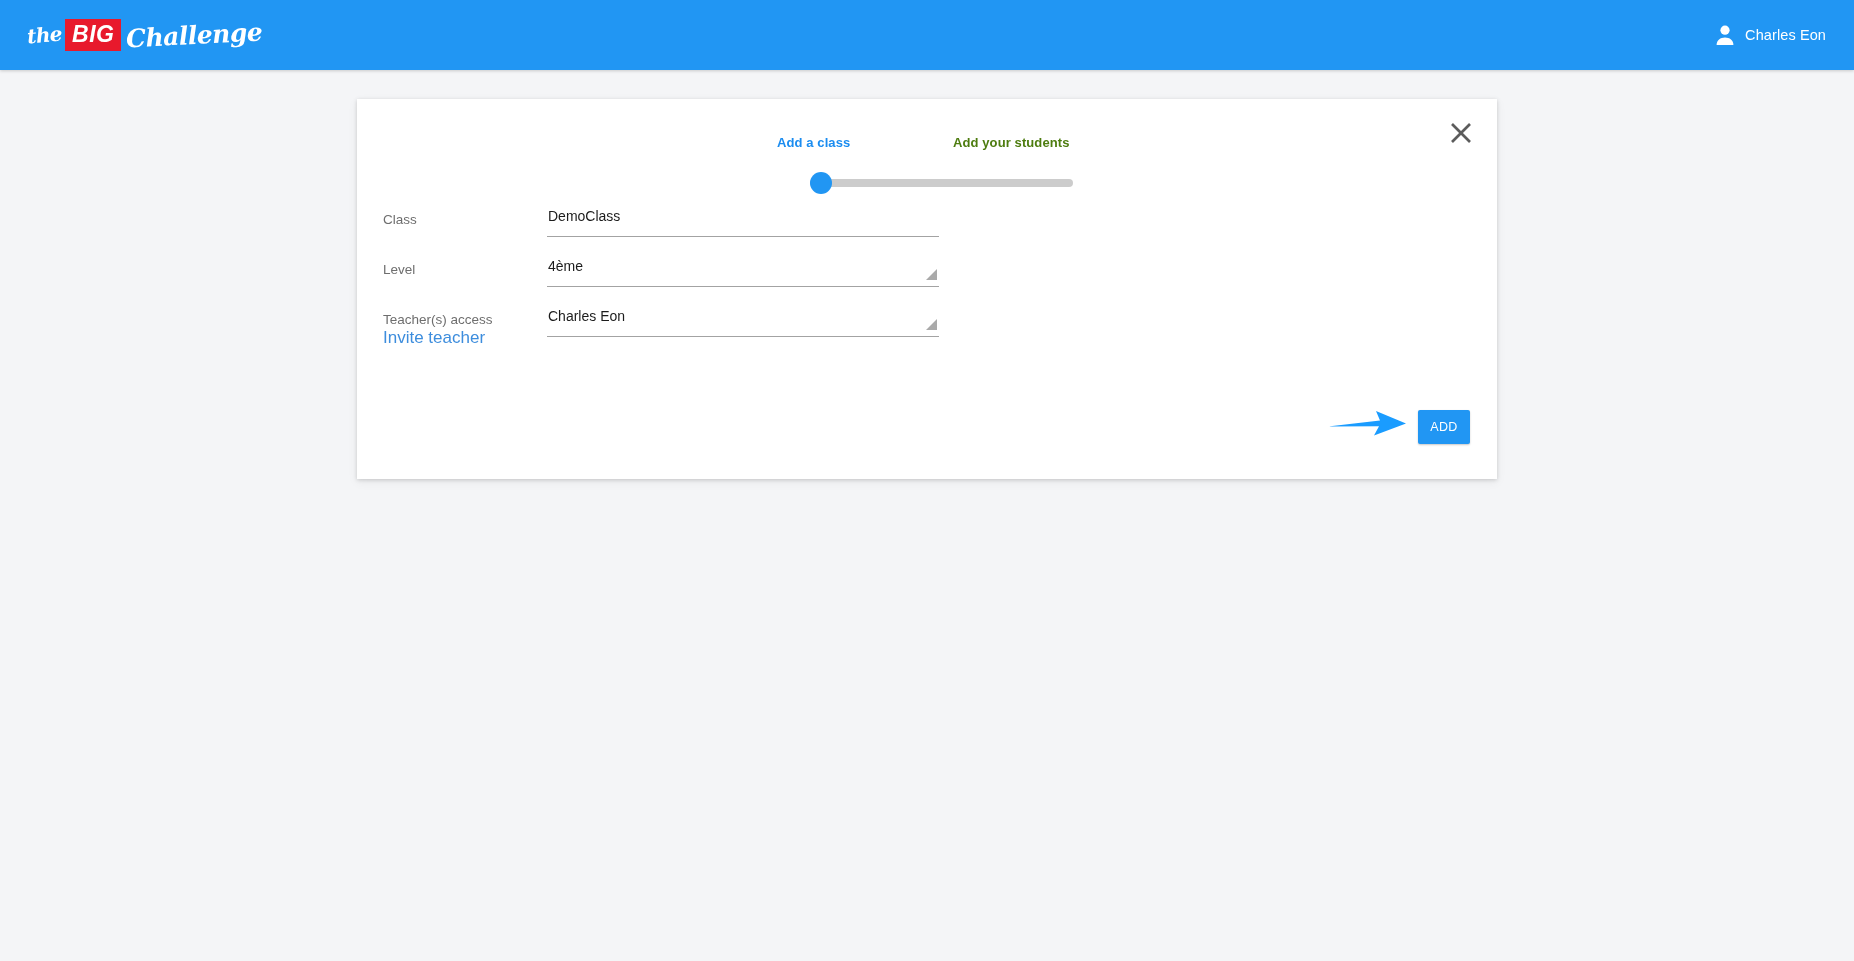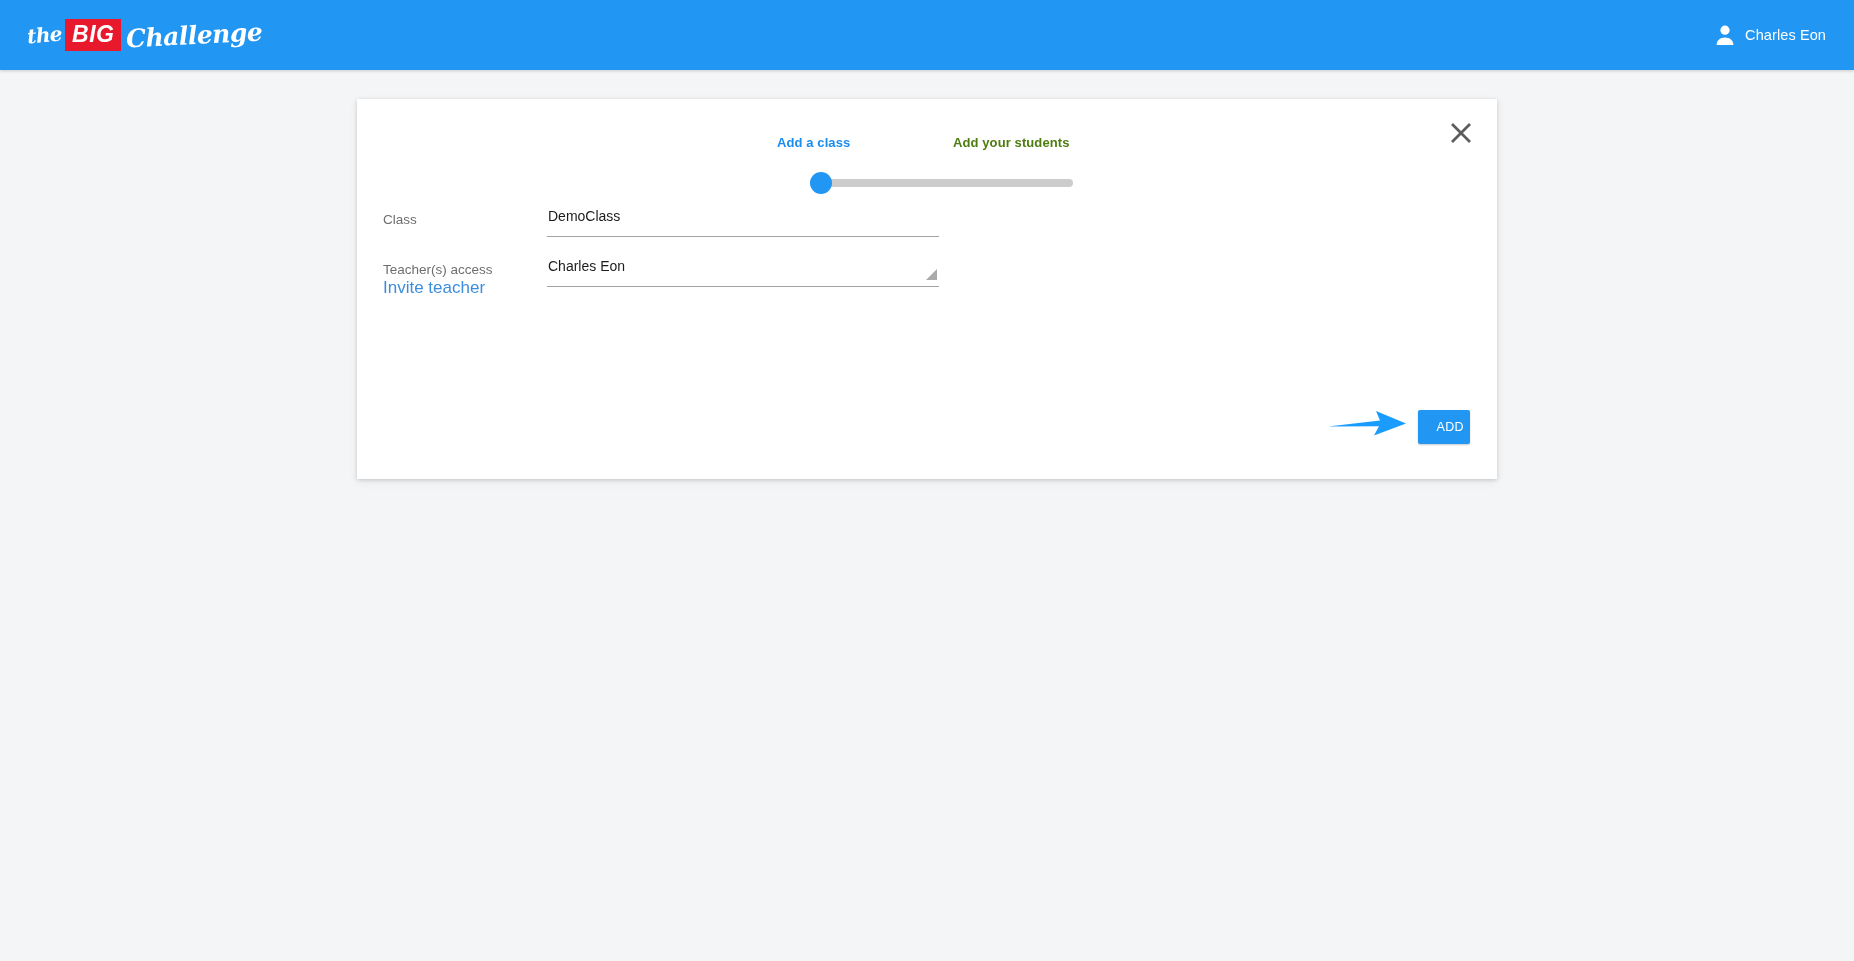--- a/index.html
+++ b/index.html
@@ -231,21 +231,20 @@
     background: #2196f3;
     color: #ffffff;
     border: none;
     border-radius: 2px;
     font-size: 12.5px;
     font-weight: 400;
     letter-spacing: 0.4px;
     cursor: pointer;
     box-shadow: 0 1px 2px rgba(0,0,0,0.22);
     font-family: "Liberation Sans", sans-serif;
-    text-align: right;
   }
 
   
   .annot-arrow {
     position: absolute;
     left: 1326px;
     top: 404px;
     width: 82px;
     height: 40px;
     pointer-events: none;
@@ -292,20 +291,27 @@
 
   <div class="form">
 
     <div class="form-row">
       <div class="form-label">Class</div>
       <div class="field">
         <input class="field-value" type="text" value="DemoClass" style="">
       </div>
     </div>
 
+    <div class="form-row">
+      <div class="form-label">Level</div>
+      <div class="field select">
+        <div class="field-value">4ème</div>
+        <span class="caret"></span>
+      </div>
+    </div>
 
     <div class="form-row">
       <div class="form-label">Teacher(s) access</div>
       <a class="form-sublink">Invite teacher</a>
       <div class="field select">
         <div class="field-value">Charles Eon</div>
         <span class="caret"></span>
       </div>
     </div>
 

